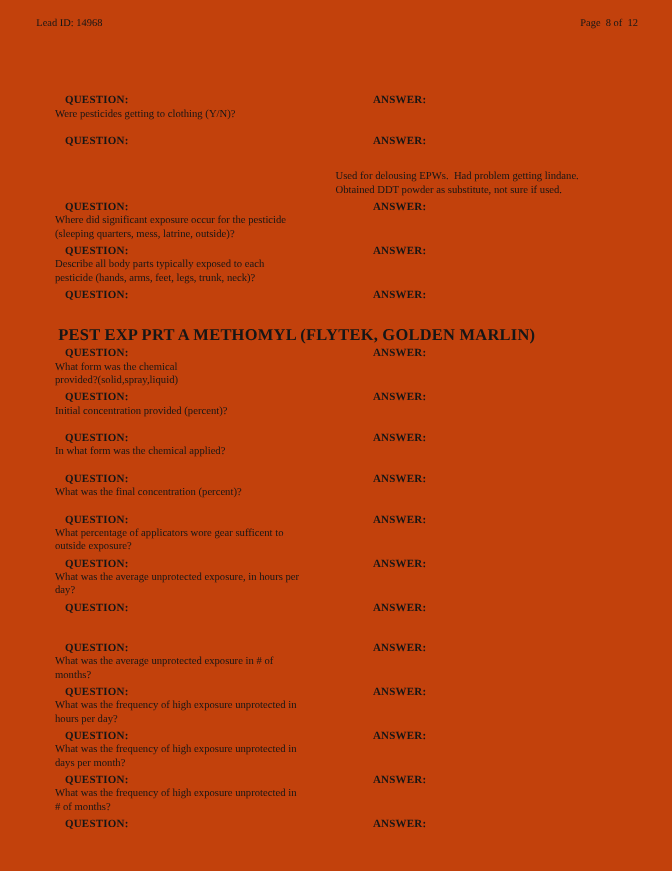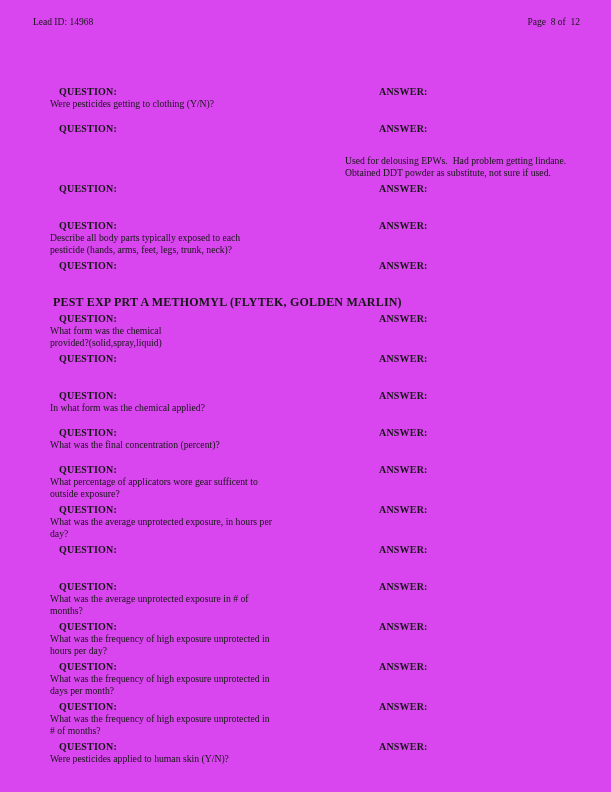--- a/index.html
+++ b/index.html
@@ -4,21 +4,21 @@
 <style>
   html, body {
     margin: 0;
     padding: 0;
     background: #e8e8e8;
   }
   .page {
     position: relative;
     width: 611px;
     height: 792px;
-    background: #d946ef;
+    background: #c2410c;
     font-family: "Liberation Serif", serif;
     color: #161616;
     overflow: hidden;
     margin: 0 auto;
   }
   .doc-header {
     position: absolute;
     top: 17px;
     left: 33px;
     right: 31px;
@@ -32,21 +32,20 @@
   .content {
     position: absolute;
     top: 85px;
     left: 50px;
     right: 28px;
   }
   .qa-row {
     display: flex;
     align-items: flex-start;
     margin-bottom: 4px;
-    gap: 40px;
   }
   .q-col {
     width: 253px;
     flex: 0 0 253px;
   }
   .a-col {
     flex: 1 1 auto;
   }
   .q-label, .a-label {
     font-weight: bold;
@@ -57,21 +56,21 @@
   .q-label { padding-left: 9px; }
   .a-label { padding-left: 4px; margin-left: 32px; }
   .q-text, .a-text {
     font-size: 9.7px;
     line-height: 11.5px;
     white-space: pre-wrap;
   }
   .a-text { padding-left: 2px; margin-top: 20px; }
   .section-header {
     font-weight: bold;
-    font-size: 12px;
+    font-size: 15px;
     line-height: 13px;
     letter-spacing: 0.2px;
     padding-left: 3px;
     margin: 1px 0 3px 0;
   }
 </style>
 </head>
 <body>
 
 <div class="page">
@@ -99,20 +98,22 @@
     <div class="a-col">
       <div class="a-label">ANSWER:</div>
       <div class="a-text">Used for delousing EPWs.  Had problem getting lindane.
 Obtained DDT powder as substitute, not sure if used.</div>
     </div>
   </div>
 
   <div class="qa-row">
     <div class="q-col">
       <div class="q-label">QUESTION:</div>
+      <div class="q-text">Where did significant exposure occur for the pesticide
+(sleeping quarters, mess, latrine, outside)?</div>
     </div>
     <div class="a-col">
       <div class="a-label">ANSWER:</div>
       <div class="a-text"></div>
     </div>
   </div>
 
   <div class="qa-row">
     <div class="q-col">
       <div class="q-label">QUESTION:</div>
@@ -145,20 +146,21 @@
     </div>
     <div class="a-col">
       <div class="a-label">ANSWER:</div>
       <div class="a-text"></div>
     </div>
   </div>
 
   <div class="qa-row">
     <div class="q-col">
       <div class="q-label">QUESTION:</div>
+      <div class="q-text">Initial concentration provided (percent)?</div>
     </div>
     <div class="a-col">
       <div class="a-label">ANSWER:</div>
       <div class="a-text"></div>
     </div>
   </div>
 
   <div class="qa-row">
     <div class="q-col">
       <div class="q-label">QUESTION:</div>
@@ -259,21 +261,20 @@
     </div>
     <div class="a-col">
       <div class="a-label">ANSWER:</div>
       <div class="a-text"></div>
     </div>
   </div>
 
   <div class="qa-row">
     <div class="q-col">
       <div class="q-label">QUESTION:</div>
-      <div class="q-text">Were pesticides applied to human skin (Y/N)?</div>
     </div>
     <div class="a-col">
       <div class="a-label">ANSWER:</div>
       <div class="a-text"></div>
     </div>
   </div>
 </div>
   </div>
 </div>
 

